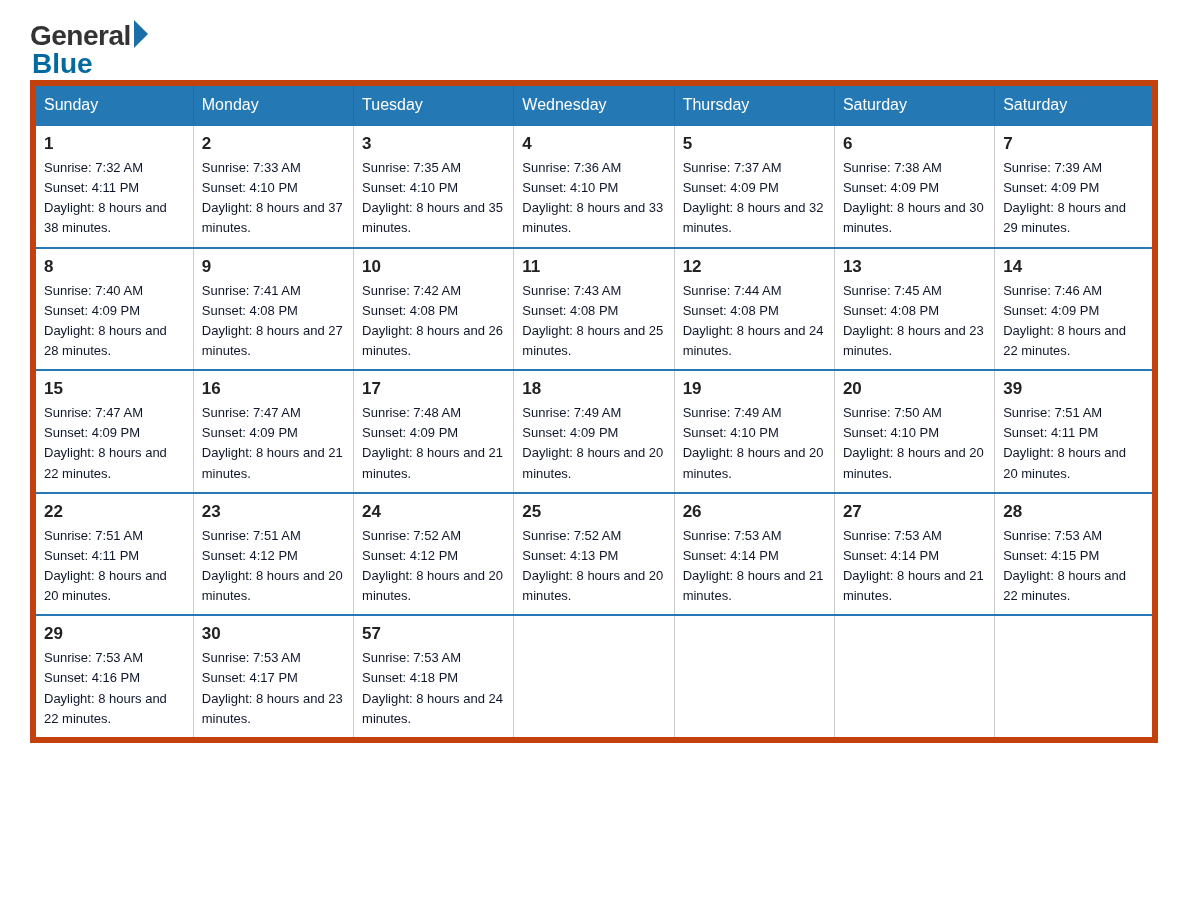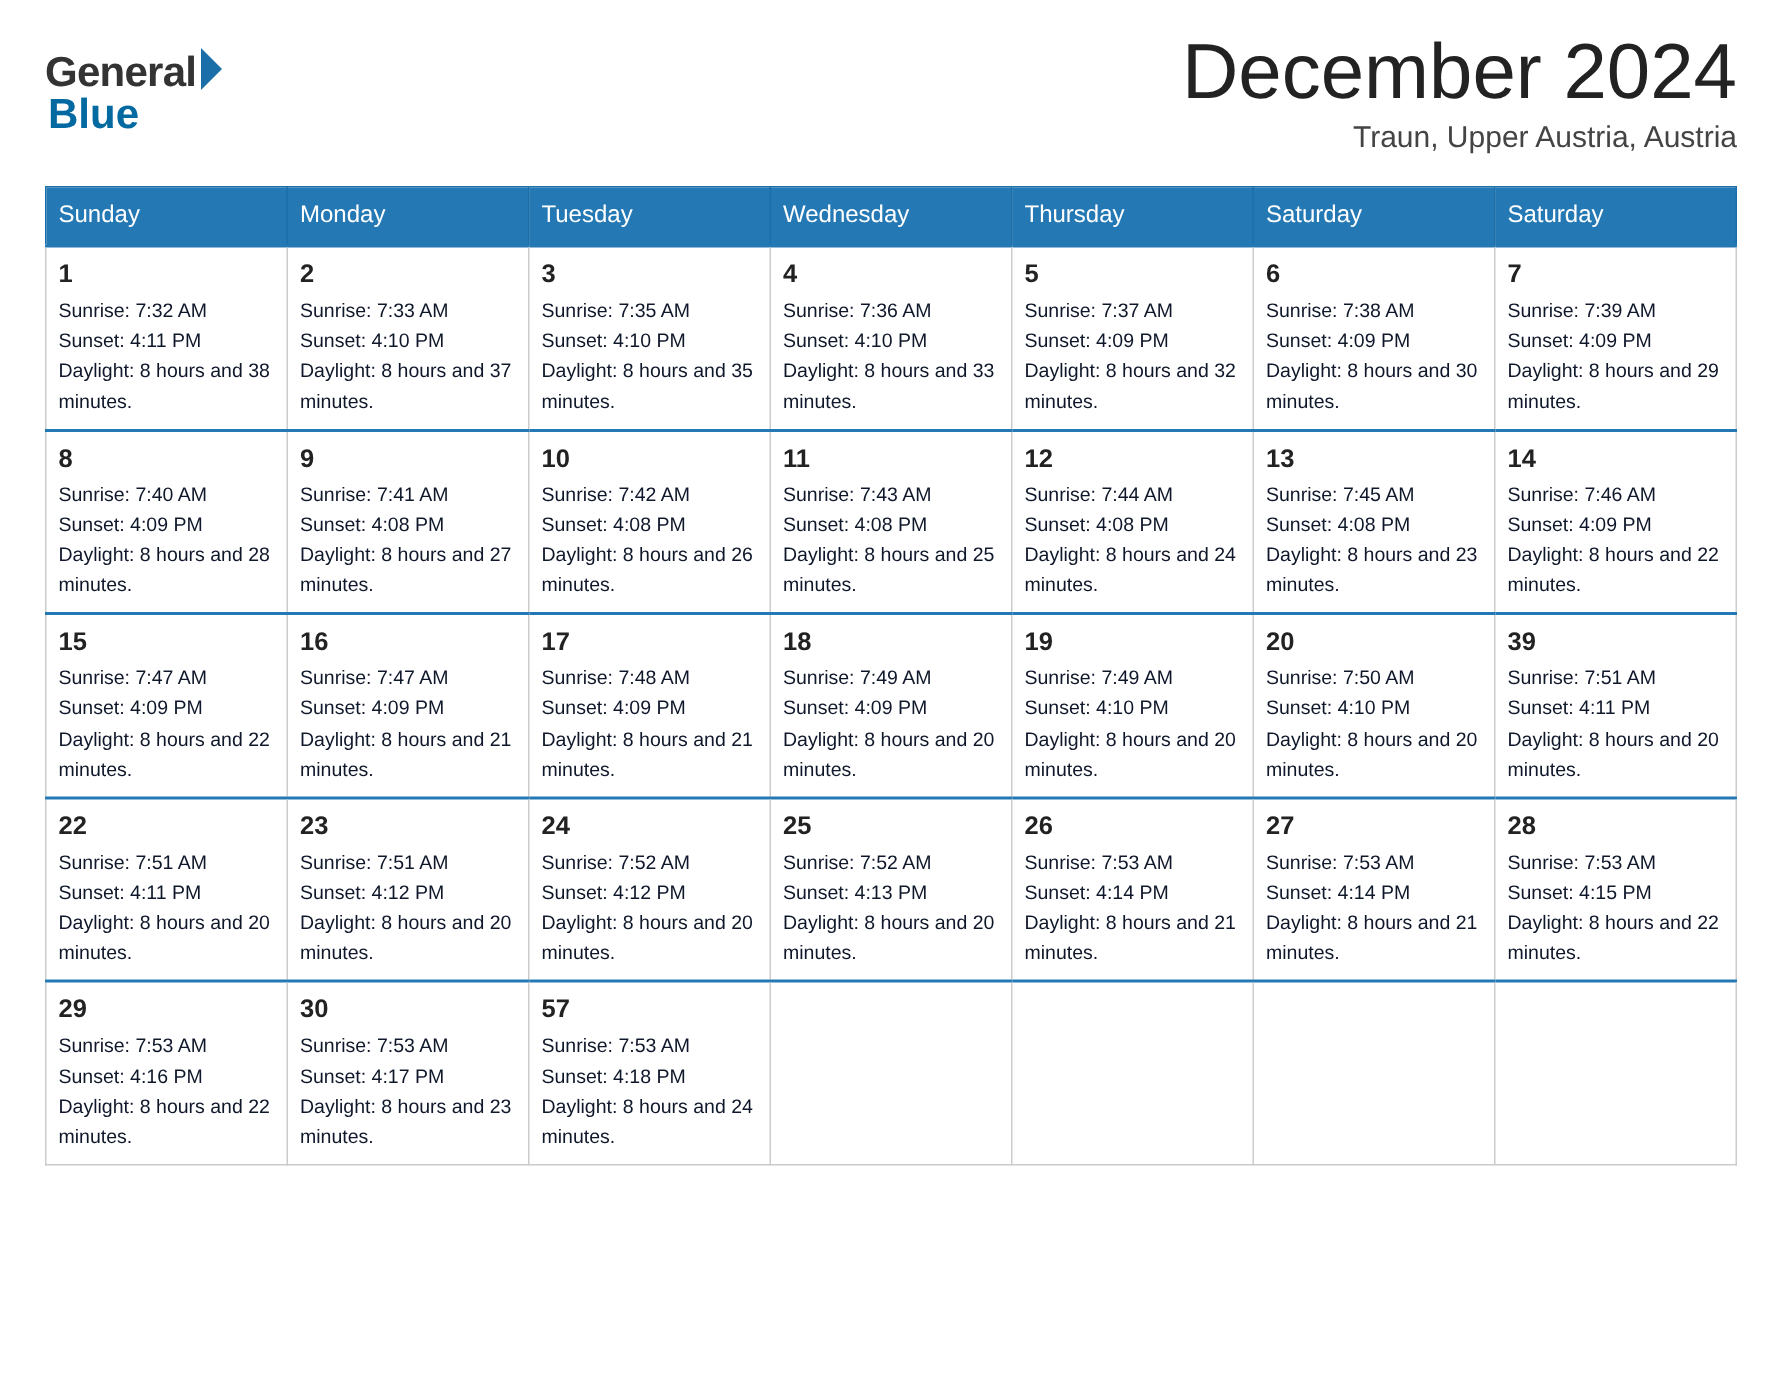--- a/index.html
+++ b/index.html
@@ -6,22 +6,21 @@
     body {
       font-family: Arial, sans-serif;
       background: #fff;
       padding: 20px 30px;
       width: 1188px;
       min-height: 918px;
     }
     .header {
       display: flex;
       justify-content: space-between;
-      align-items: center;
-      margin-bottom: 20px;
+      align-items: flex-start;
     }
     .logo {
       display: flex;
       flex-direction: column;
       align-items: flex-start;
     }
     .logo-top {
       display: flex;
       align-items: center;
     }
@@ -57,21 +56,21 @@
       line-height: 1.1;
     }
     .location-title {
       font-size: 20px;
       color: #444;
       margin-top: 4px;
     }
     .calendar-table {
       width: 100%;
       border-collapse: collapse;
-      border: 1px solid #c2410c;
+      border: 6px solid #c2410c;
     }
     .calendar-table th {
       background-color: #2478b4;
       color: #fff;
       padding: 10px 8px;
       font-size: 16px;
       font-weight: normal;
       text-align: left;
       border: 1px solid #1a6fa8;
     }
@@ -103,24 +102,20 @@
 </head>
 <body>
 
 <div class="header">
   <div class="logo">
     <div class="logo-top">
       <span class="logo-general">General</span>
       <div class="logo-triangle"></div>
     </div>
     <span class="logo-blue">Blue</span>
-  </div>
-  <div class="title-section">
-    <div class="month-title">December 2024</div>
-    <div class="location-title">Traun, Upper Austria, Austria</div>
   </div>
 </div>
 
 <table class="calendar-table">
   <thead>
     <tr>
     <th>Sunday</th>
         <th>Monday</th>
         <th>Tuesday</th>
         <th>Wednesday</th>

